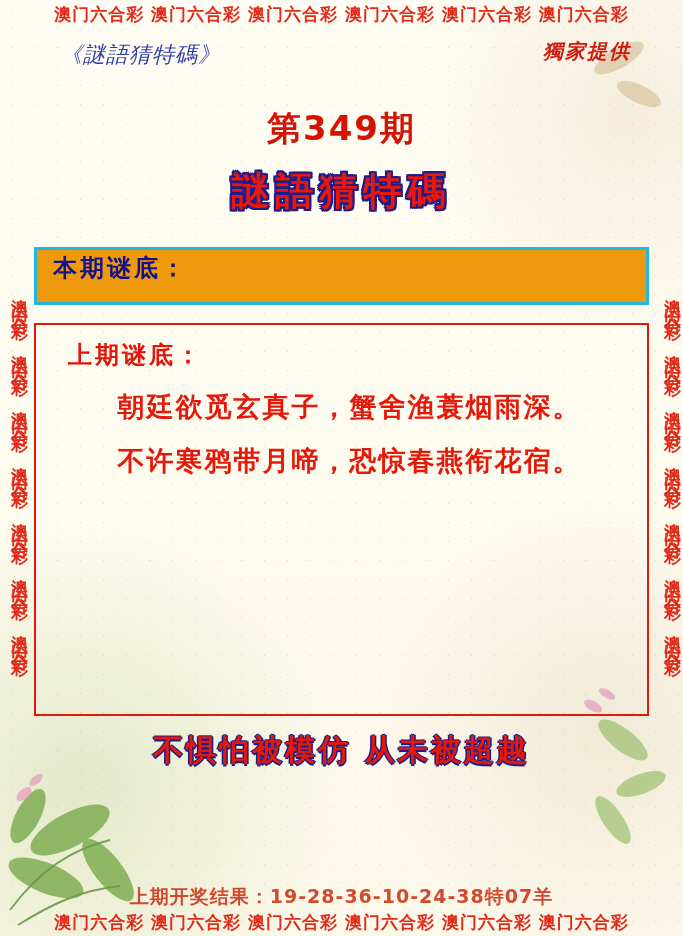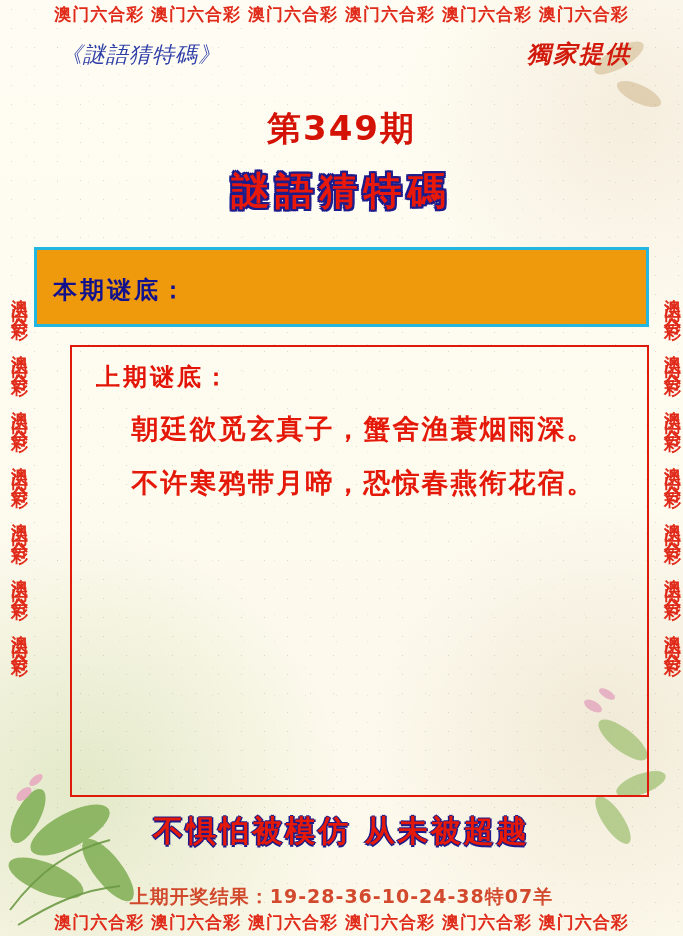--- a/index.html
+++ b/index.html
@@ -91,21 +91,21 @@
     font-size: 22px;
     font-style: italic;
     font-weight: normal;
     color: #2e3ea8;
     letter-spacing: 1px;
   }
   .hdr-badge {
     position: absolute;
     right: 18px;
     top: 8px;
-    font-size: 24px;
+    font-size: 20px;
     font-weight: bold;
     font-style: italic;
     color: #d11a0b;
     letter-spacing: 2px;
   }
 
   .issue {
     text-align: center;
     margin-top: 28px;
     font-size: 34px;
@@ -123,21 +123,21 @@
     text-shadow:
       2px 0 0 #1c1c8c, -2px 0 0 #1c1c8c, 0 2px 0 #1c1c8c, 0 -2px 0 #1c1c8c,
       2px 2px 0 #1c1c8c, -2px -2px 0 #1c1c8c, 2px -2px 0 #1c1c8c, -2px 2px 0 #1c1c8c;
   }
 
   
   .box-current {
     margin: 30px 0 0 0;
     border: 3px solid #21b7e0;
     background: #ef9a0c;
-    padding: 24px 16px 18px 16px;
+    padding: 2px 16px 18px 16px;
     box-sizing: border-box;
   }
   .label-current {
     font-size: 24px;
     font-weight: bold;
     color: #13128e;
     letter-spacing: 3px;
   }
   .line-current {
     margin-top: 14px;
@@ -145,25 +145,24 @@
     font-weight: bold;
     color: #13128e;
     letter-spacing: 2px;
     text-align: center;
   }
 
   
   .box-prev {
     margin-top: 18px;
     border: 2px solid #e01a0a;
-    height: 452px;
-    padding: 14px 16px 0 24px;
+    height: 393px;
+    padding: 14px 16px 0 32px;
     box-sizing: border-box;
     background: transparent;
-    margin-left: 36px;
   }
   .label-prev {
     font-size: 24px;
     font-weight: bold;
     color: #e21508;
     letter-spacing: 3px;
   }
   .line-prev {
     margin-top: 18px;
     font-size: 27px;

